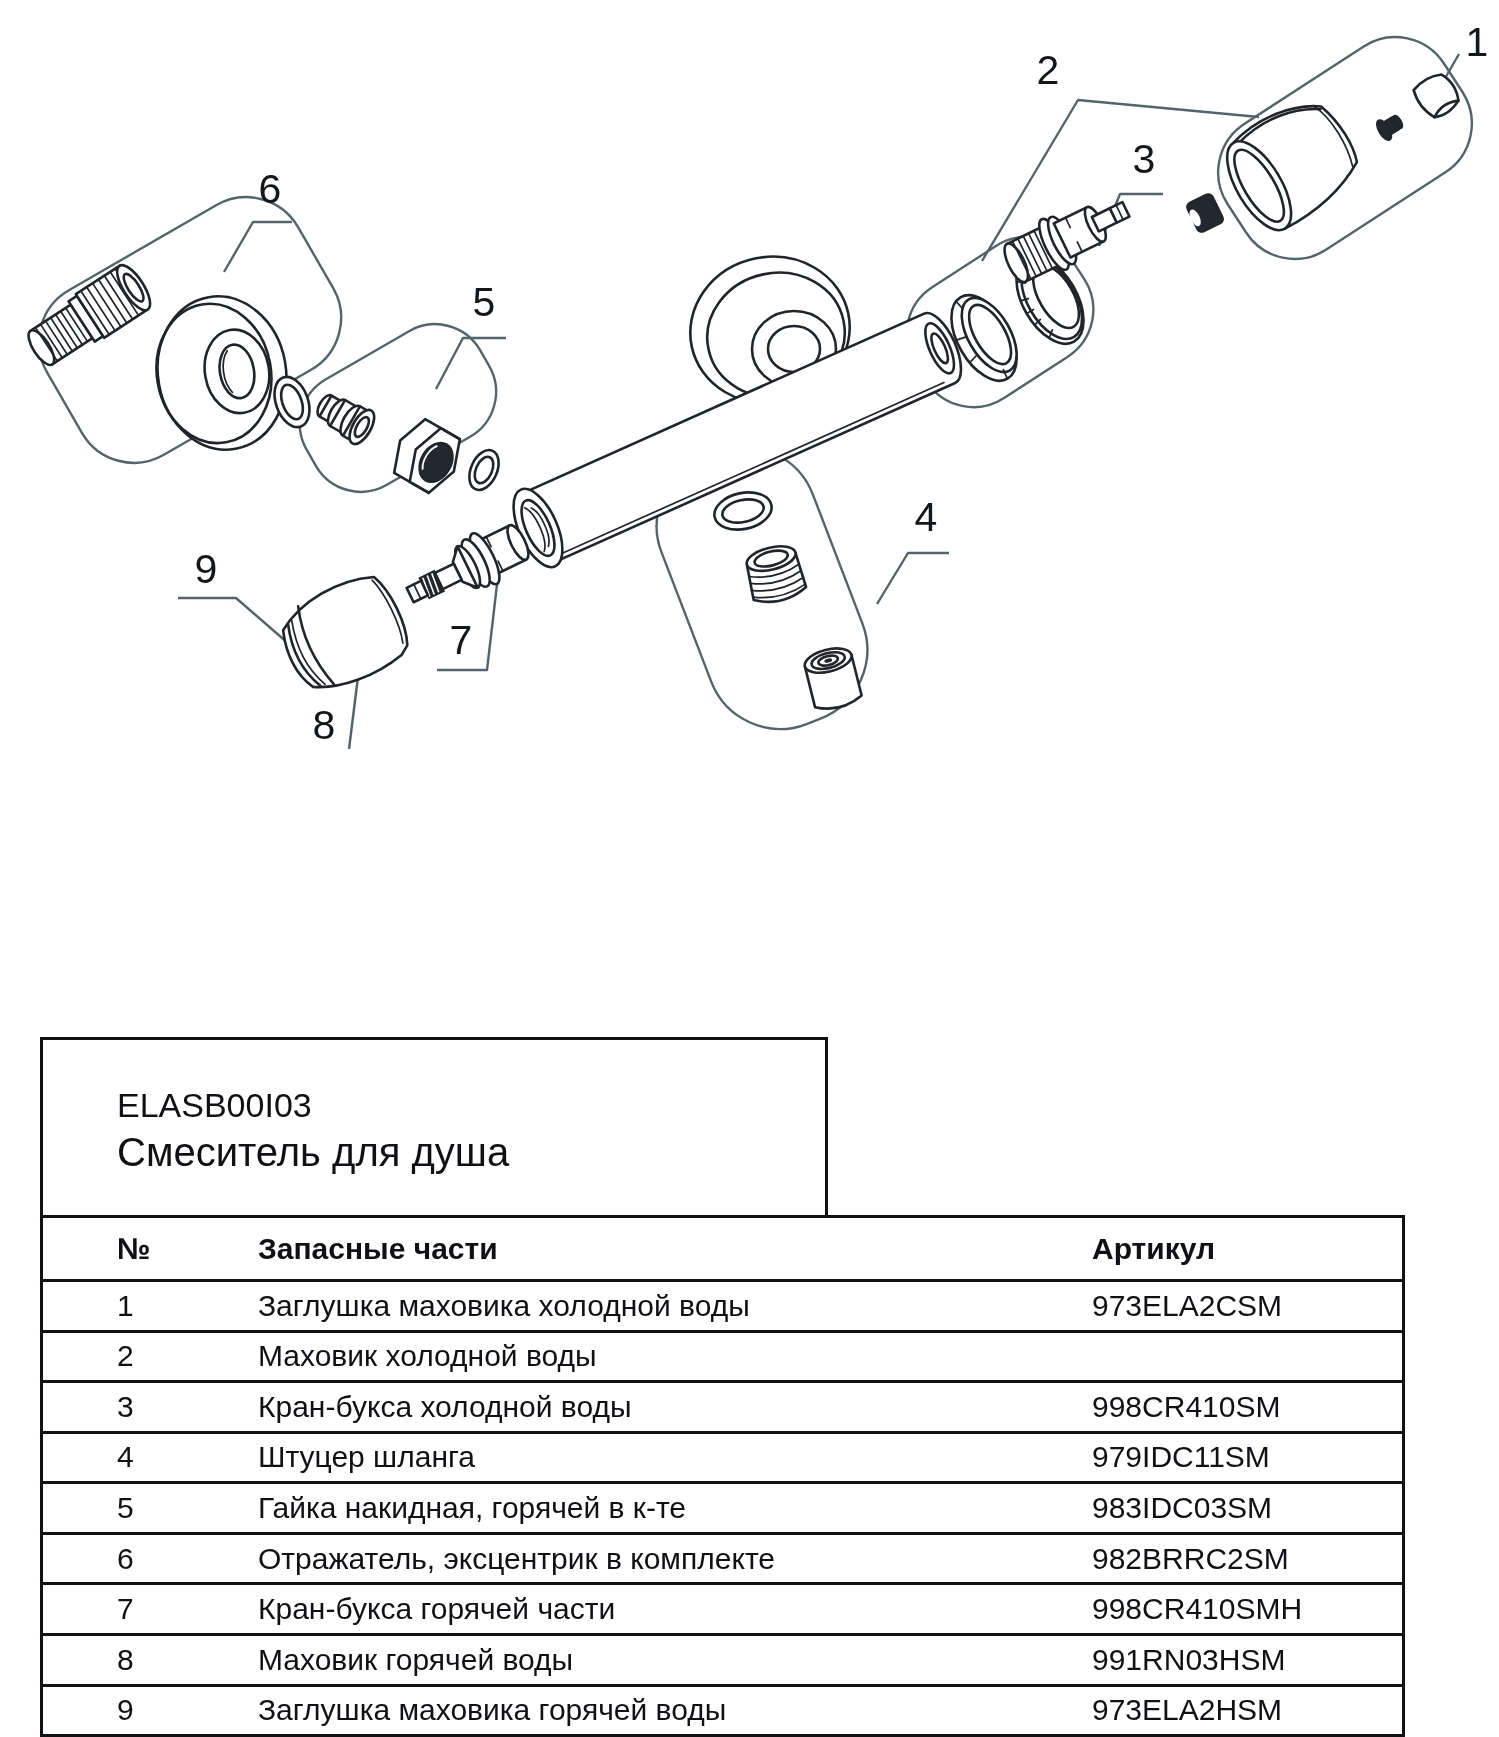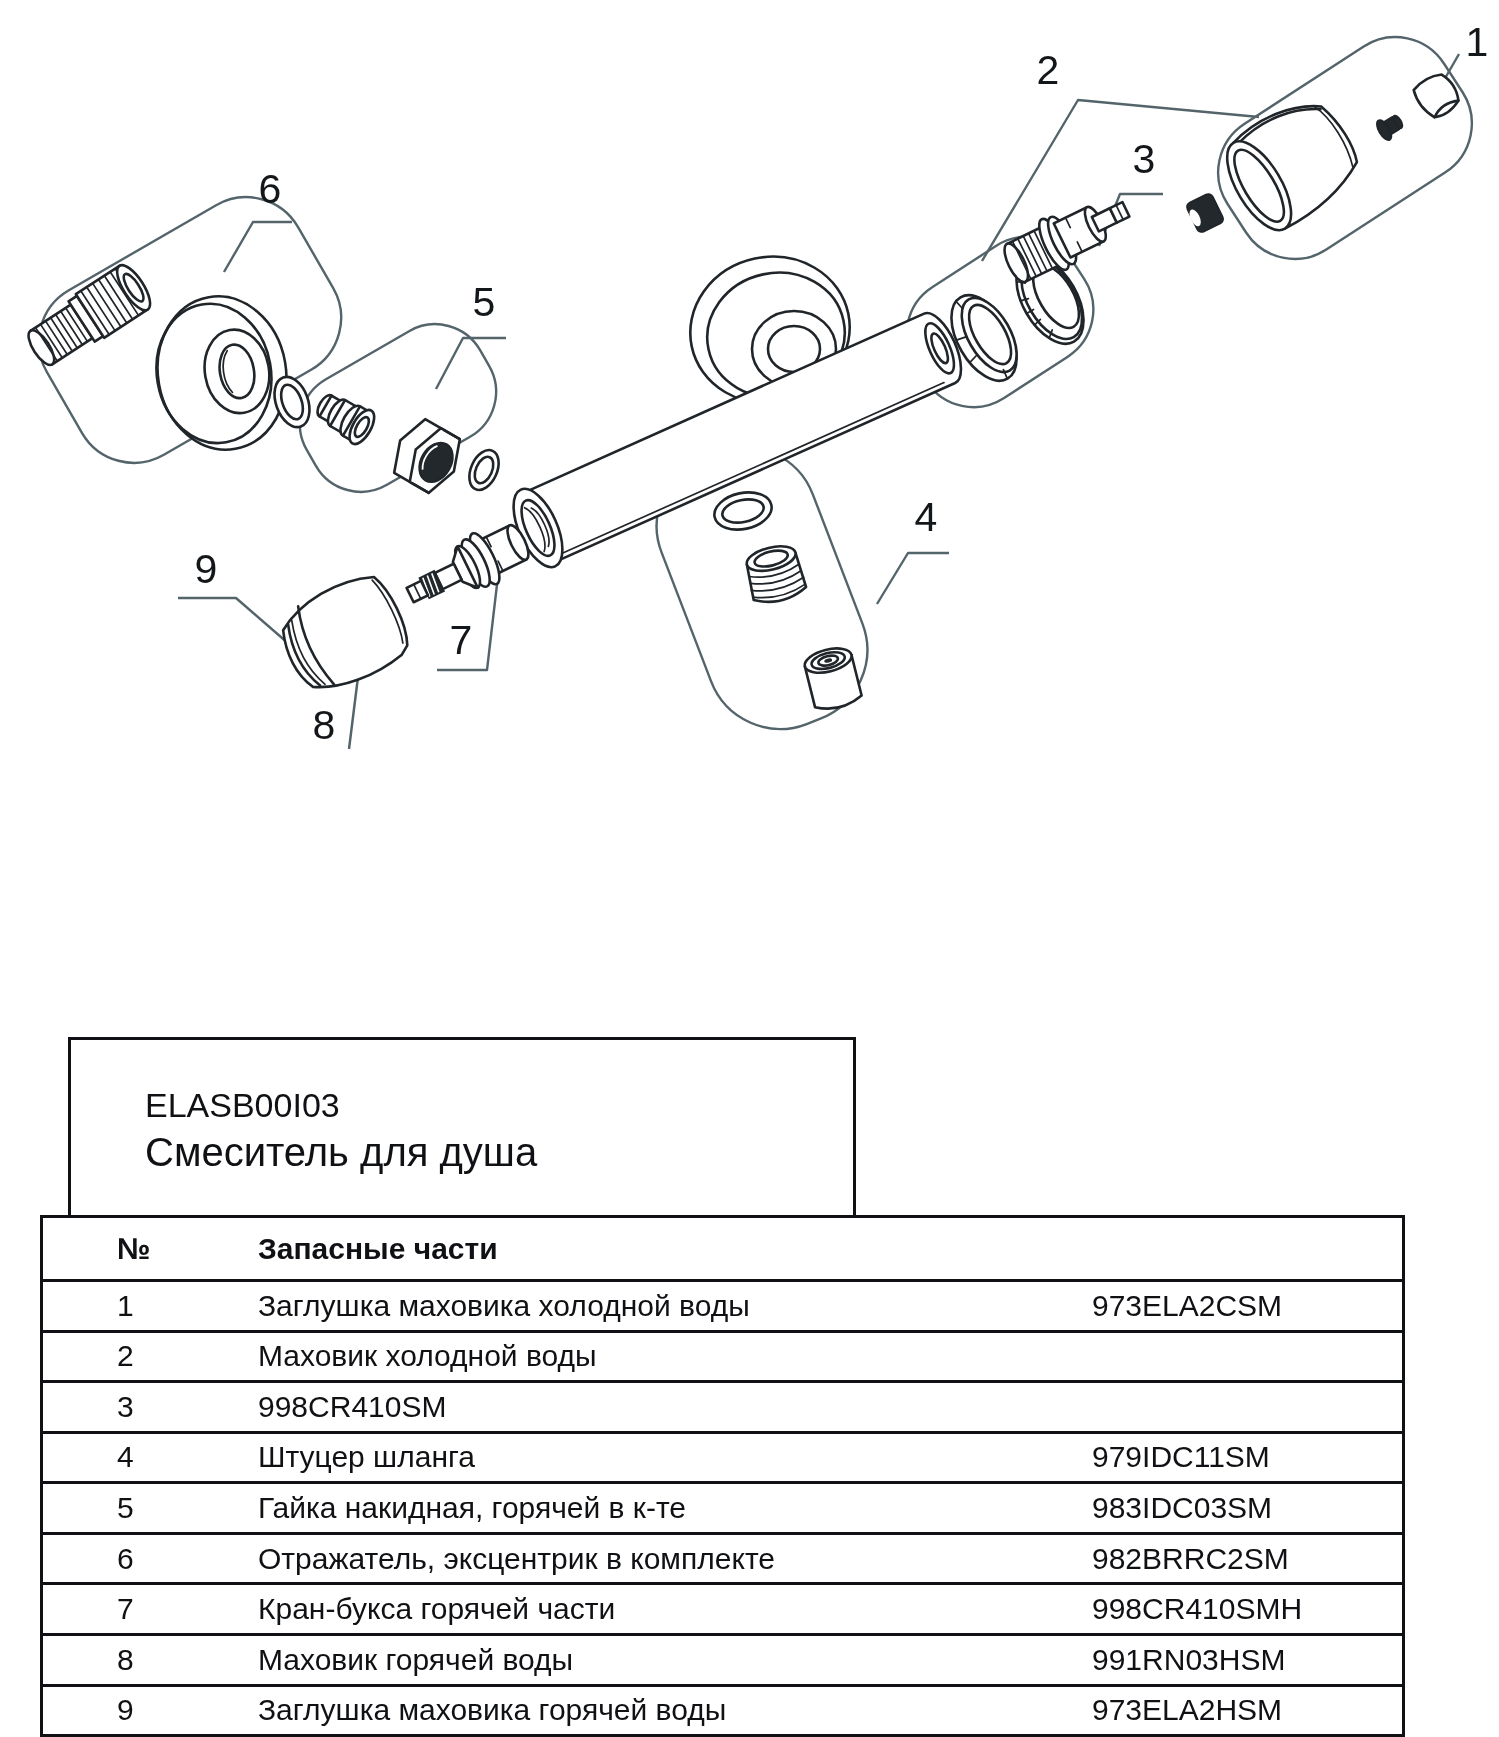--- a/index.html
+++ b/index.html
@@ -7,21 +7,21 @@
          font-family:"Liberation Sans",sans-serif;color:#101114;}
   svg{display:block;}
   .k {fill:none;stroke:#20252a;stroke-width:2.6;stroke-linecap:round;stroke-linejoin:round;}
   .kw{fill:#ffffff;stroke:#20252a;stroke-width:2.6;stroke-linejoin:round;}
   .kt{fill:none;stroke:#20252a;stroke-width:1.7;stroke-linecap:round;}
   .kb{fill:#23282d;stroke:#20252a;stroke-width:2;}
   .g {fill:none;stroke:#53646b;stroke-width:2.4;stroke-linejoin:round;}
   .num{font-family:"Liberation Sans",sans-serif;font-size:41px;fill:#14171a;text-anchor:middle;}
   .title-box{position:absolute;left:40px;top:1037px;width:788px;height:181px;
              border:3px solid #101114;border-bottom:none;box-sizing:border-box;
-             padding:42px 0 0 74px;margin-left:28px;}
+             padding:42px 0 0 74px;}
   .title-box .code{font-size:34px;line-height:47px;}
   .title-box .pname{font-size:40px;line-height:47px;}
   .parts-table{position:absolute;left:40px;top:1215px;width:1365px;height:522px;
                border:3px solid #101114;box-sizing:border-box;display:flex;flex-direction:column;
                font-size:30px;}
   .thead{display:flex;align-items:center;height:64px;flex:none;font-weight:bold;
          border-bottom:3px solid #101114;box-sizing:border-box;}
   .trow{display:flex;align-items:center;flex:1;border-bottom:3px solid #101114;box-sizing:border-box;}
   .trow:last-child{border-bottom:none;}
   .c-num{width:215px;padding-left:74px;box-sizing:border-box;flex:none;}
@@ -220,32 +220,34 @@
 
   <div class="title-box">
     <div class="code">ELASB00I03</div>
     <div class="pname">Смеситель для душа</div>
   </div>
 
   <div class="parts-table">
     <div class="thead">
       <div class="c-num">№</div>
       <div class="c-part">Запасные части</div>
+      <div class="c-sku">Артикул</div>
     </div>
     <div class="trow">
       <div class="c-num">1</div>
       <div class="c-part">Заглушка маховика холодной воды</div>
       <div class="c-sku">973ELA2CSM</div>
     </div>
     <div class="trow">
       <div class="c-num">2</div>
       <div class="c-part">Маховик холодной воды</div>
     </div>
     <div class="trow">
       <div class="c-num">3</div>
+      <div class="c-part">Кран-букса холодной воды</div>
       <div class="c-sku">998CR410SM</div>
     </div>
     <div class="trow">
       <div class="c-num">4</div>
       <div class="c-part">Штуцер шланга</div>
       <div class="c-sku">979IDC11SM</div>
     </div>
     <div class="trow">
       <div class="c-num">5</div>
       <div class="c-part">Гайка накидная, горячей в к-те</div>

